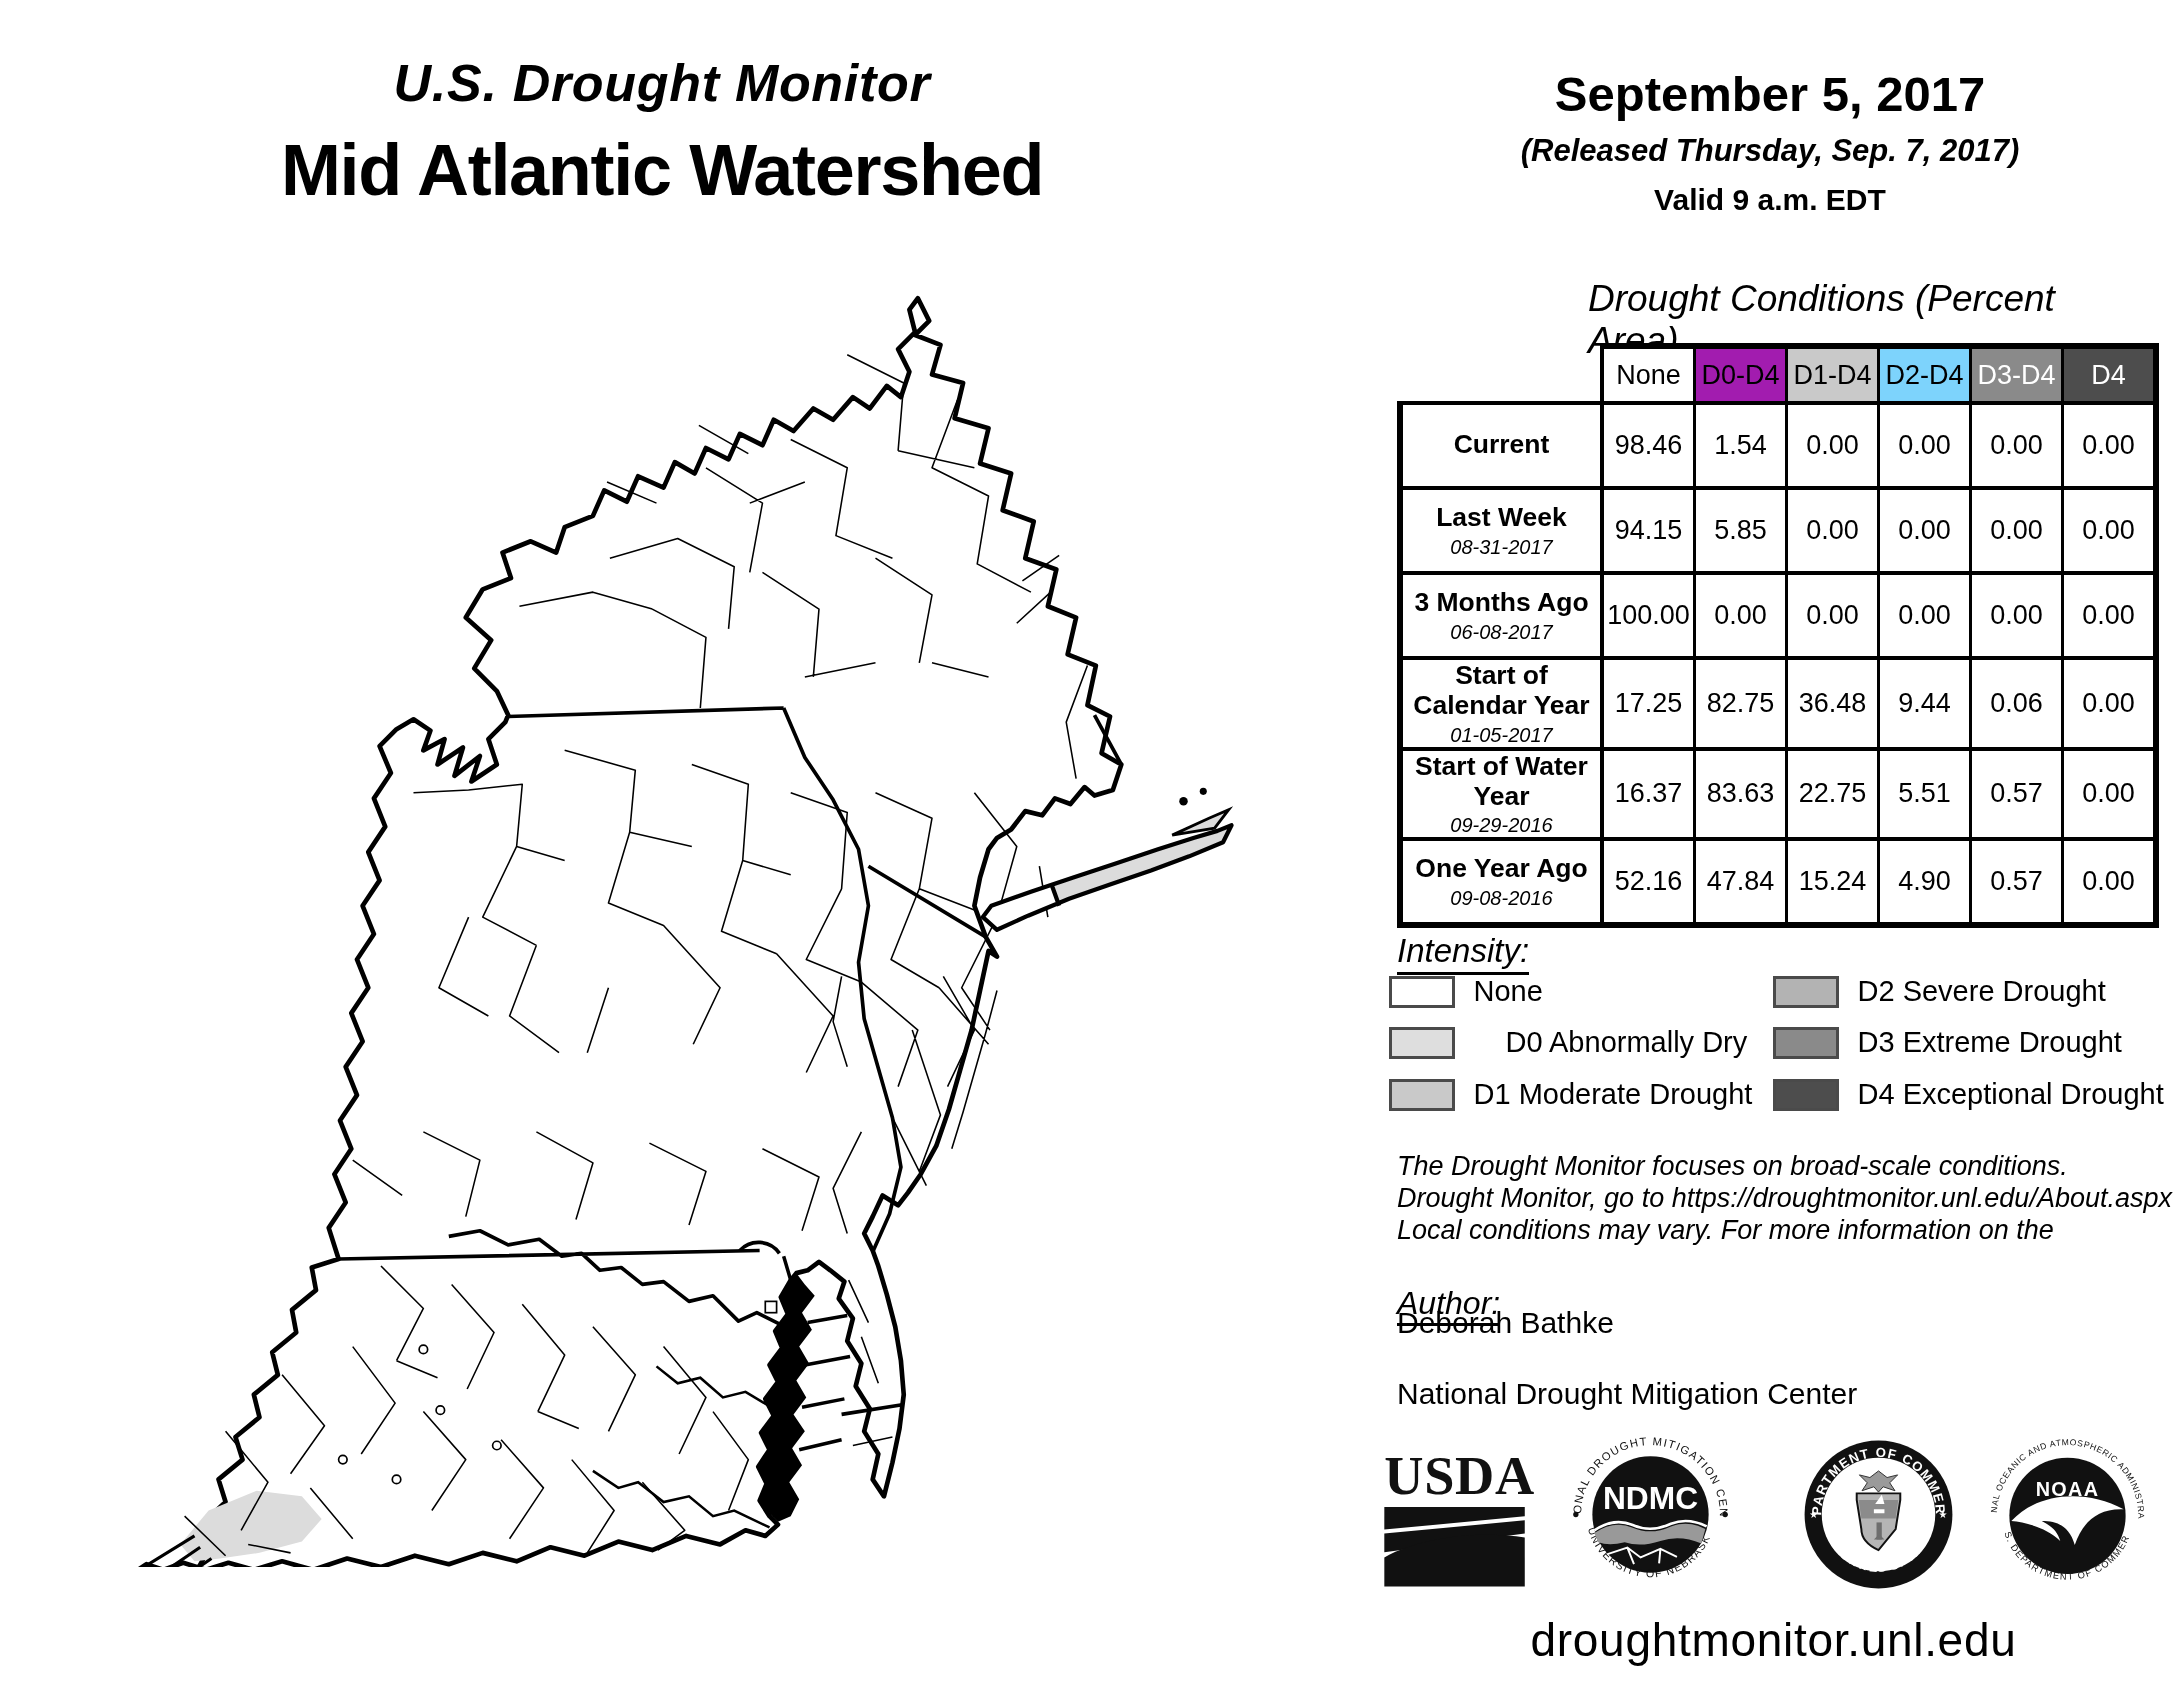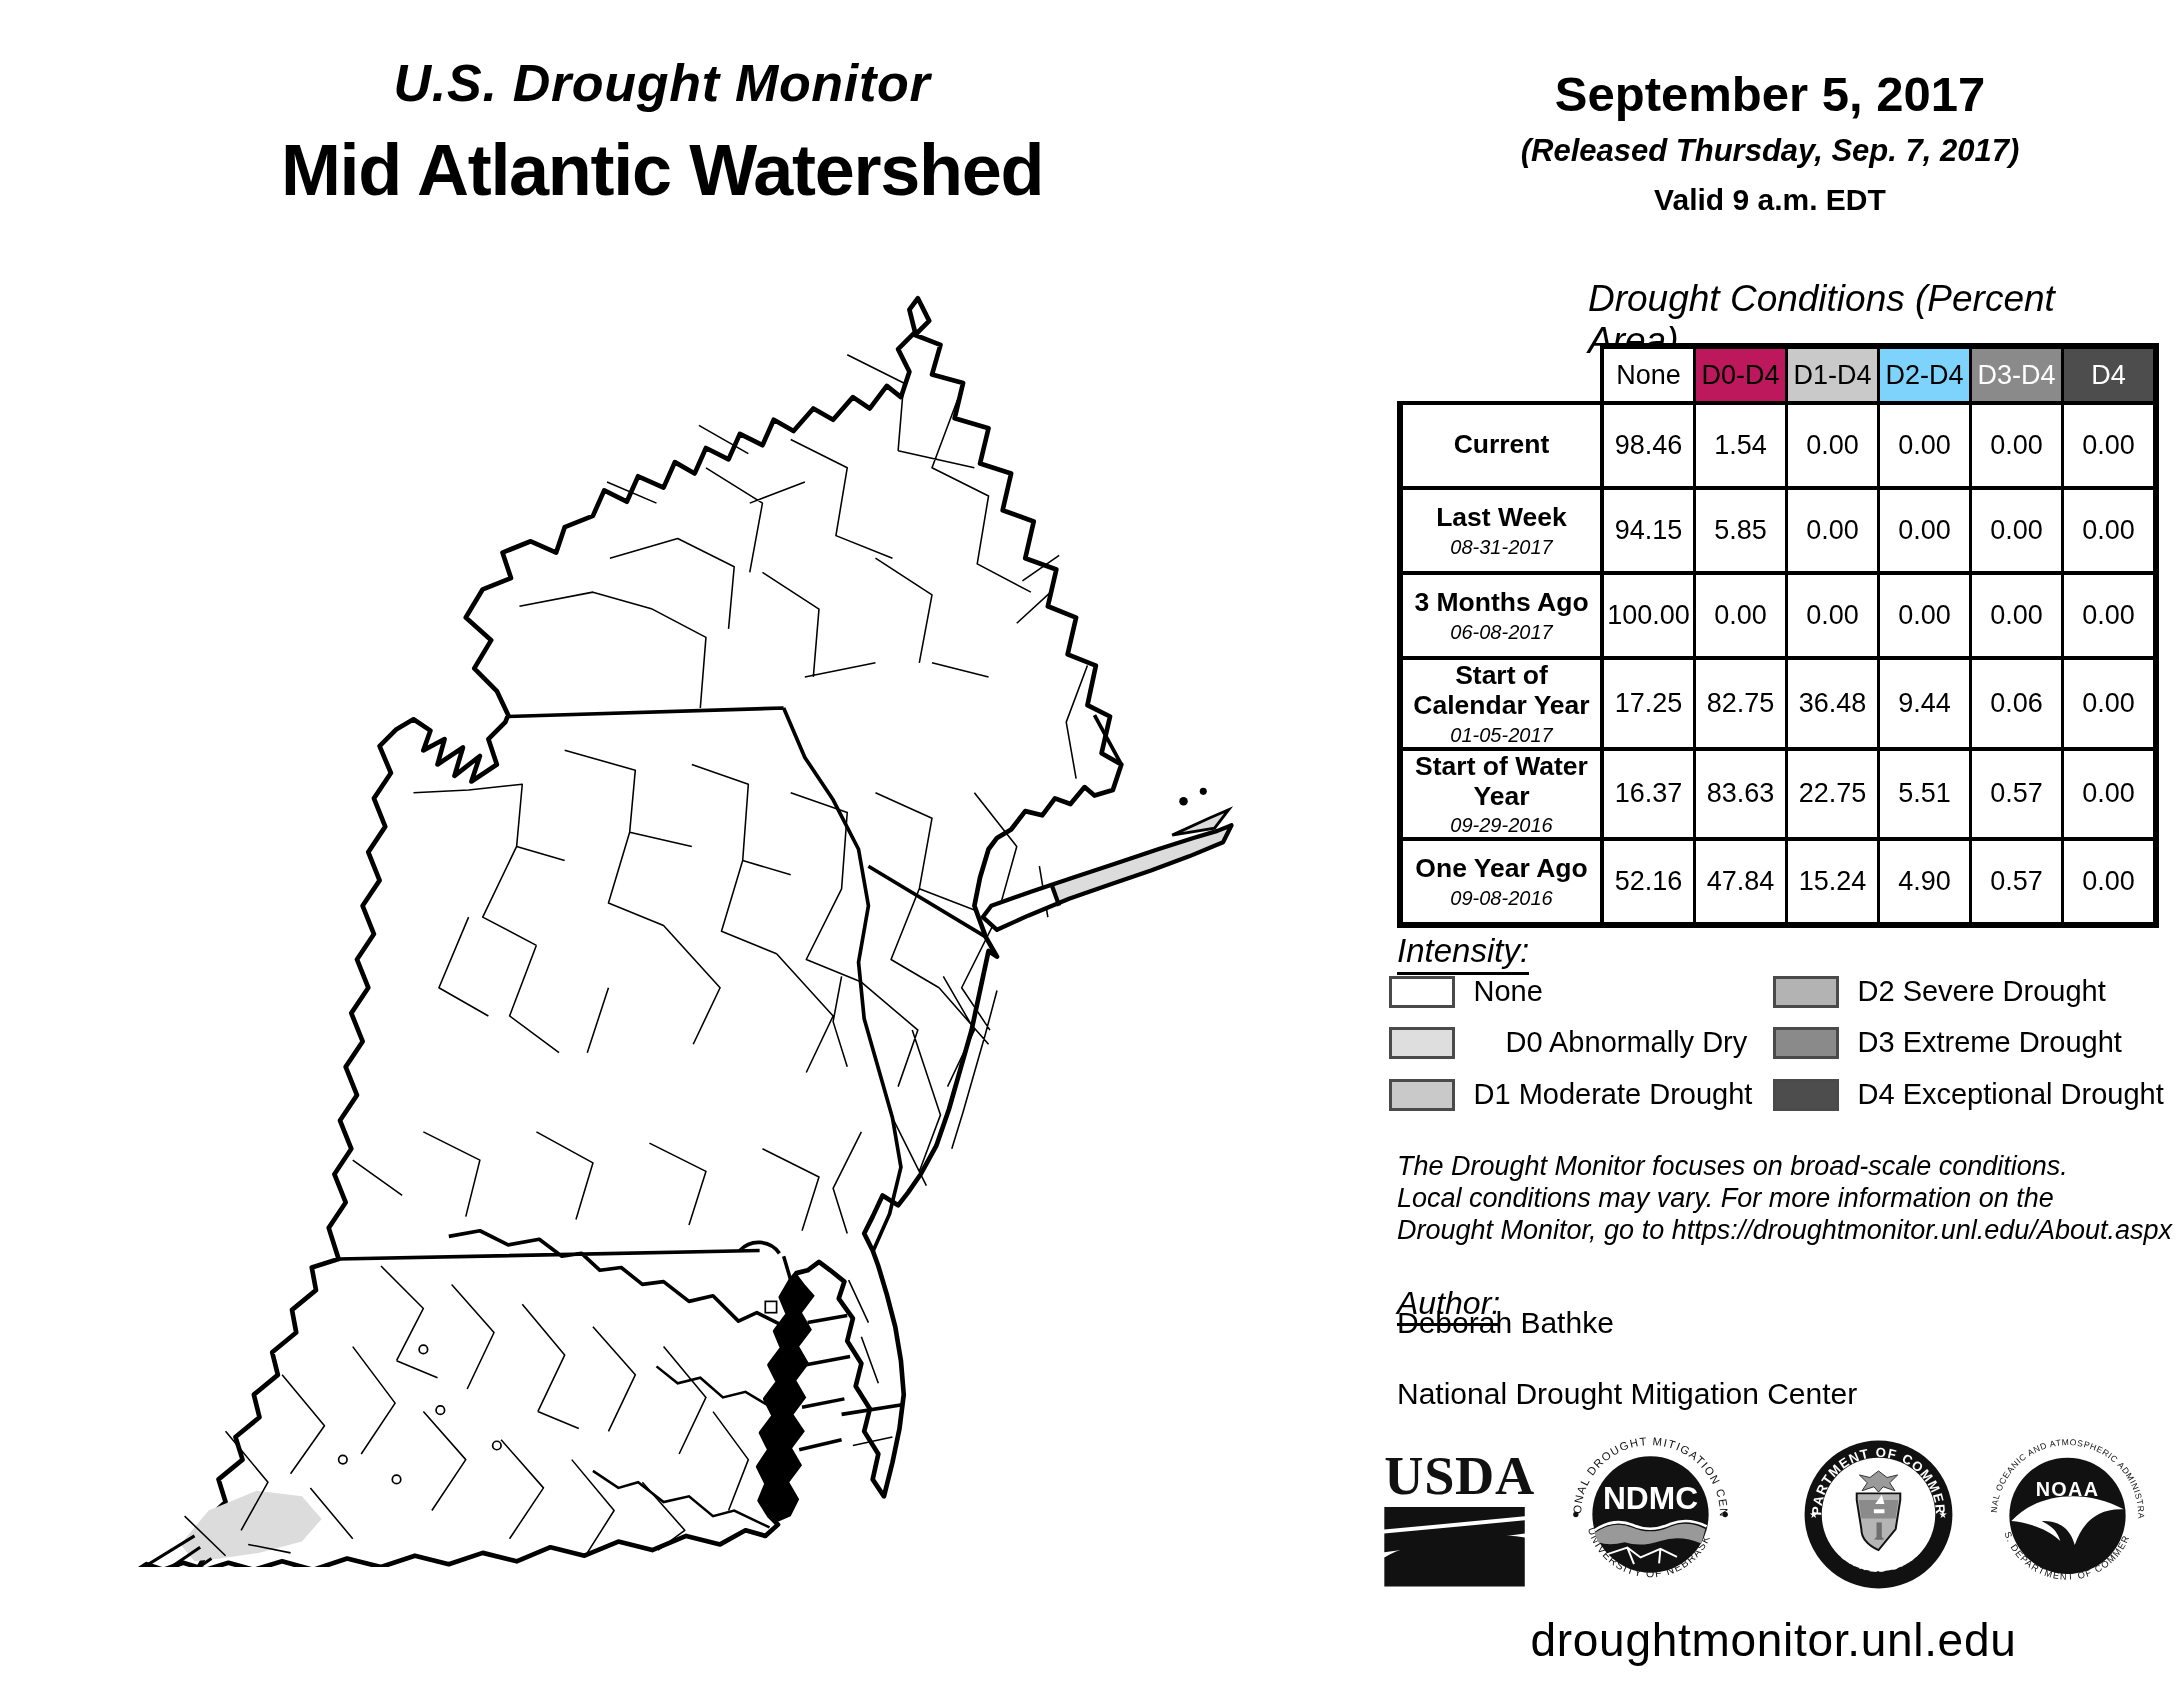--- a/index.html
+++ b/index.html
@@ -21,21 +21,21 @@
   #tbl-title{left:1588px;top:278px;width:556px;text-align:left;
              font-size:37px;font-style:italic;}
   #cond-table{left:1397px;top:343px;border-collapse:collapse;}
   #cond-table th,#cond-table td{padding:0;text-align:center;vertical-align:middle;
              font-size:27px;}
   #cond-table .corner{border:none;width:200px;}
   #cond-table th.dcol{width:89px;height:52px;border:3.3px solid #000;border-top-width:6px;border-bottom-width:4.6px;font-weight:normal;}
   #cond-table th.dcol.first{border-left-width:4.6px;}
   #cond-table th.dcol.last{border-right-width:6px;}
   .hdr-0{background:#ffffff;color:#000;}
-  .hdr-1{background:#be185d;color:#000;}
+  .hdr-1{background:#a21caf;color:#000;}
   .hdr-2{background:#c9c9c9;color:#000;}
   .hdr-3{background:#7dd3fc;color:#000;}
   .hdr-4{background:#8a8a8a;color:#fff;}
   .hdr-5{background:#4d4d4d;color:#fff;}
   #cond-table td.rlabel{border:4.6px solid #000;border-left-width:6px;height:81px;}
   #cond-table td.val{border:3.3px solid #000;border-top-width:4.6px;border-bottom-width:4.6px;}
   #cond-table tr.last td{border-bottom-width:6px;}
   #cond-table td.val.last{border-right-width:6px;}
   .rlabel .rl-main{font-weight:bold;font-size:26.5px;line-height:30px;}
   .rlabel .rl-sub{font-style:italic;font-size:20px;line-height:24px;margin-top:2.6px;}
@@ -291,22 +291,22 @@
     <div class="lg-swatch" style="background:#8a8a8a;"></div>
     <div class="lg-label">D3 Extreme Drought</div>
   </div>
   <div class="abs lg-item" style="left:1773px;top:1076px;">
     <div class="lg-swatch" style="background:#4d4d4d;"></div>
     <div class="lg-label">D4 Exceptional Drought</div>
   </div>
 
   <div class="abs" id="disclaimer">
     <div>The Drought Monitor focuses on broad-scale conditions.</div>
+    <div>Drought Monitor, go to https://droughtmonitor.unl.edu/About.aspx</div>
     <div>Local conditions may vary. For more information on the</div>
-    <div>Drought Monitor, go to https://droughtmonitor.unl.edu/About.aspx</div>
   </div>
 
   <div class="abs" id="author-title"><span>Author:</span></div>
   <div class="abs" id="author-name">Deborah Bathke</div>
   <div class="abs" id="author-org">National Drought Mitigation Center</div>
 
   <svg class="abs" style="left:1383px;top:1446px;" width="159" height="146" viewBox="0 0 240 220">
     <text class="usda-word" x="2" y="72" font-size="82" letter-spacing="1" fill="#111">USDA</text>
     <path d="M2,92 h212 v14 L2,126 Z" fill="#111"></path>
     <path d="M2,132 L214,112 v20 L2,160 Z" fill="#111"></path>

